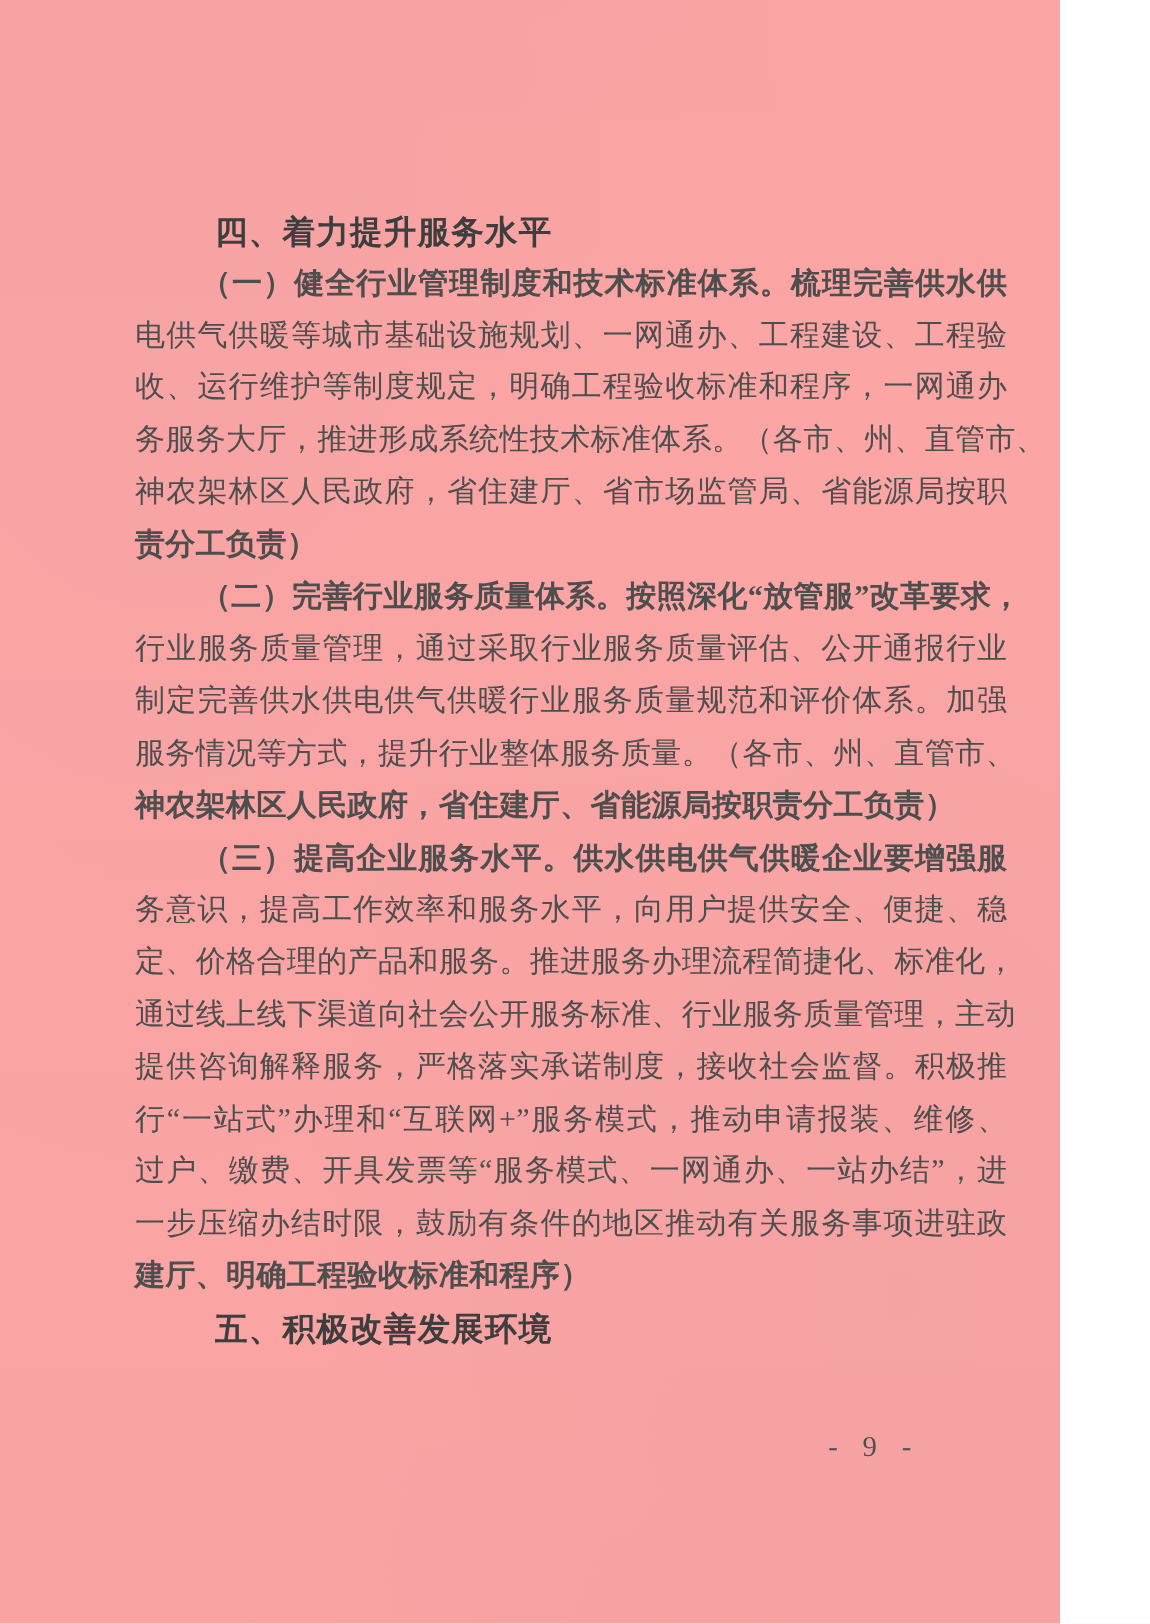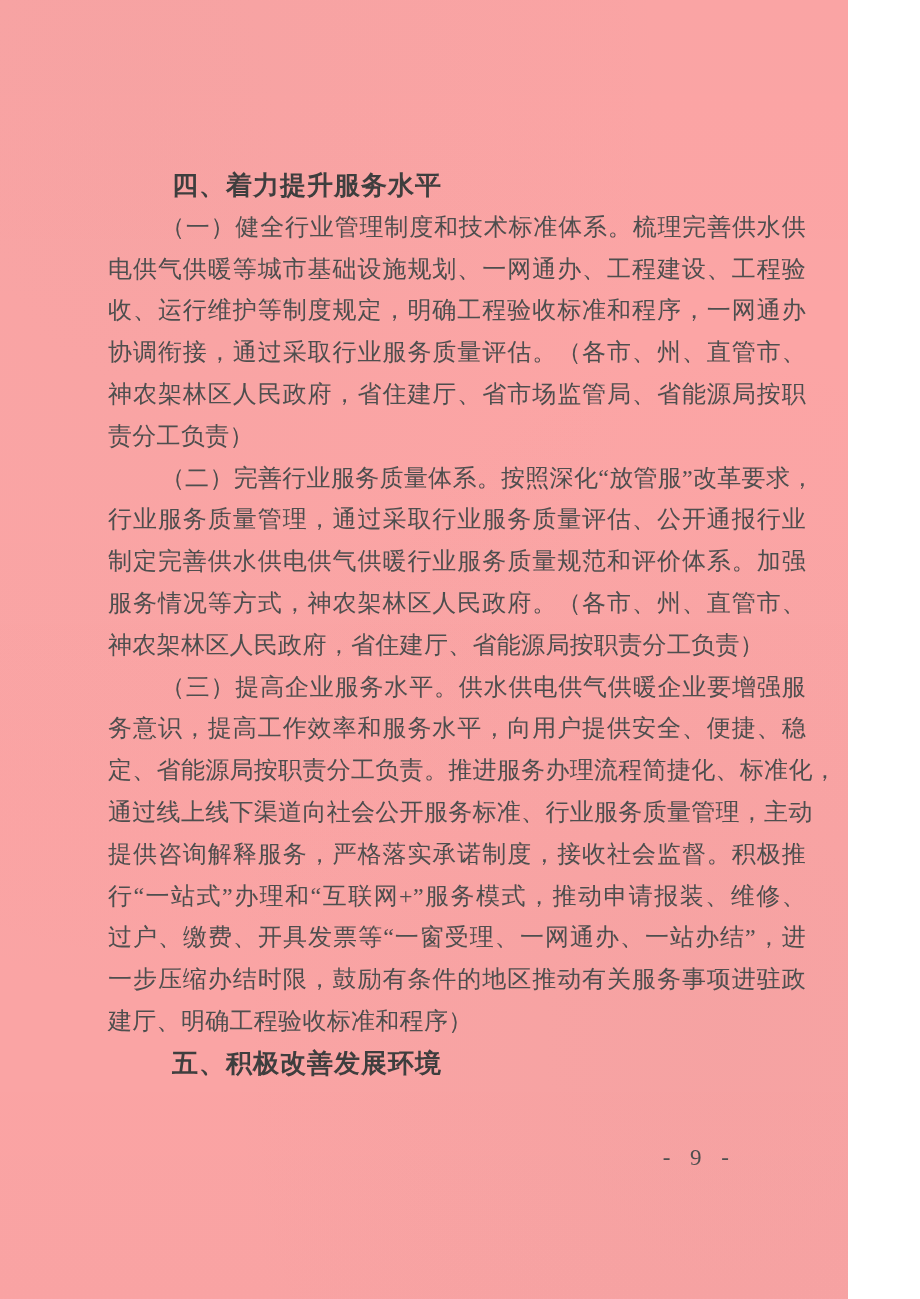--- a/index.html
+++ b/index.html
@@ -37,24 +37,26 @@
     line-height: 41.8px;
     height: 41.8px;
     color: #4e4e4e;
     text-align: justify;
     text-align-last: justify;
     letter-spacing: 0.3px;
     white-space: nowrap;
   }
   .line.first {
     text-indent: 2.2em;
+    font-weight: bold;
   }
   .line.last {
     text-align: left;
     text-align-last: left;
+    font-weight: bold;
   }
   .heading {
     font-family: "Liberation Sans", "DejaVu Sans", sans-serif;
     font-weight: bold;
     font-size: 26px;
     line-height: 41.8px;
     height: 41.8px;
     color: #3e3e3e;
     text-indent: 64px;
     letter-spacing: 1px;
@@ -75,41 +77,41 @@
 
 <div class="sheet">
   <div class="content">
 
     <div class="heading">四、着力提升服务水平</div>
 
     <div>
       <div class="line first">（一）健全行业管理制度和技术标准体系。梳理完善供水供</div>
       <div class="line">电供气供暖等城市基础设施规划、一网通办、工程建设、工程验</div>
       <div class="line">收、运行维护等制度规定，明确工程验收标准和程序，一网通办</div>
-      <div class="line">协调衔接，通过采取行业服务质量评估。（各市、州、直管市、</div>
+      <div class="line">务服务大厅，推进形成系统性技术标准体系。（各市、州、直管市、</div>
       <div class="line">神农架林区人民政府，省住建厅、省市场监管局、省能源局按职</div>
       <div class="line last">责分工负责）</div>
     </div>
 
     <div>
       <div class="line first">（二）完善行业服务质量体系。按照深化“放管服”改革要求，</div>
       <div class="line">行业服务质量管理，通过采取行业服务质量评估、公开通报行业</div>
       <div class="line">制定完善供水供电供气供暖行业服务质量规范和评价体系。加强</div>
-      <div class="line">服务情况等方式，神农架林区人民政府。（各市、州、直管市、</div>
+      <div class="line">服务情况等方式，提升行业整体服务质量。（各市、州、直管市、</div>
       <div class="line last">神农架林区人民政府，省住建厅、省能源局按职责分工负责）</div>
     </div>
 
     <div>
       <div class="line first">（三）提高企业服务水平。供水供电供气供暖企业要增强服</div>
       <div class="line">务意识，提高工作效率和服务水平，向用户提供安全、便捷、稳</div>
-      <div class="line">定、省能源局按职责分工负责。推进服务办理流程简捷化、标准化，</div>
+      <div class="line">定、价格合理的产品和服务。推进服务办理流程简捷化、标准化，</div>
       <div class="line">通过线上线下渠道向社会公开服务标准、行业服务质量管理，主动</div>
       <div class="line">提供咨询解释服务，严格落实承诺制度，接收社会监督。积极推</div>
       <div class="line">行“一站式”办理和“互联网+”服务模式，推动申请报装、维修、</div>
-      <div class="line">过户、缴费、开具发票等“一窗受理、一网通办、一站办结”，进</div>
+      <div class="line">过户、缴费、开具发票等“服务模式、一网通办、一站办结”，进</div>
       <div class="line">一步压缩办结时限，鼓励有条件的地区推动有关服务事项进驻政</div>
       <div class="line last">建厅、明确工程验收标准和程序）</div>
     </div>
 
     <div class="heading">五、积极改善发展环境</div>
 
   </div>
 
   <div class="pagenum">- 9 -</div>
 </div>

